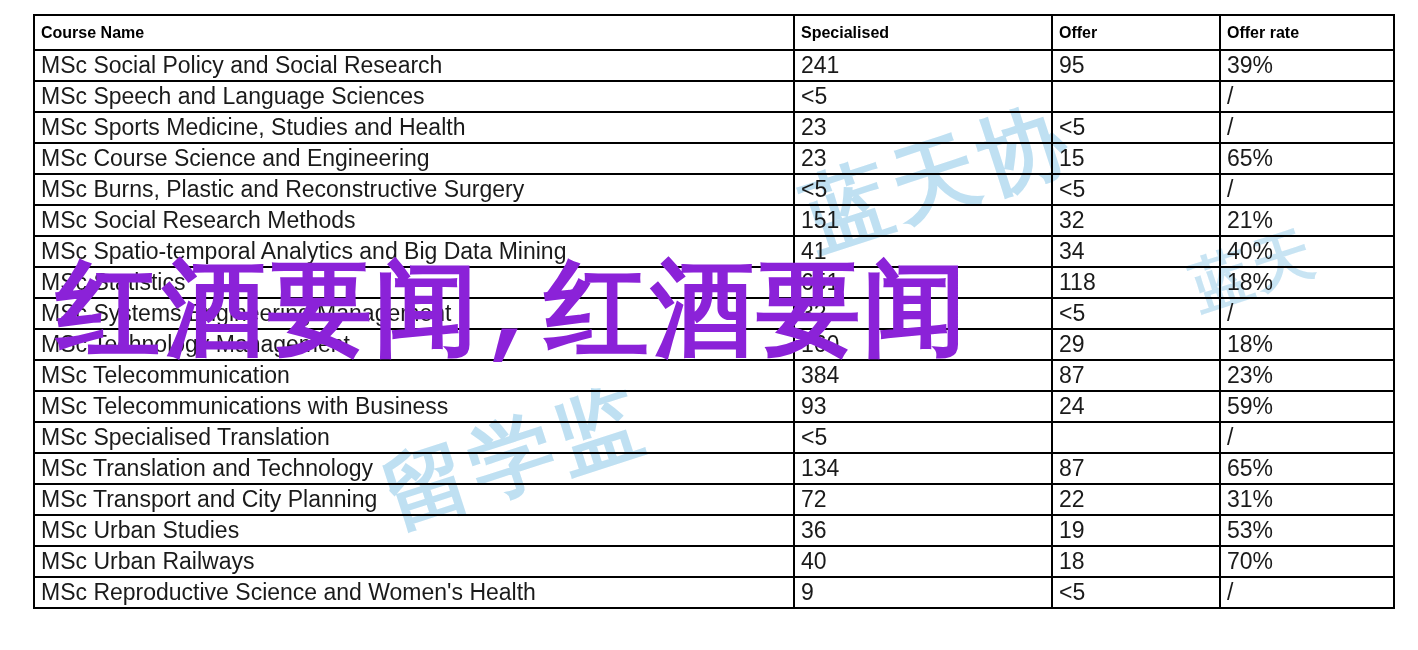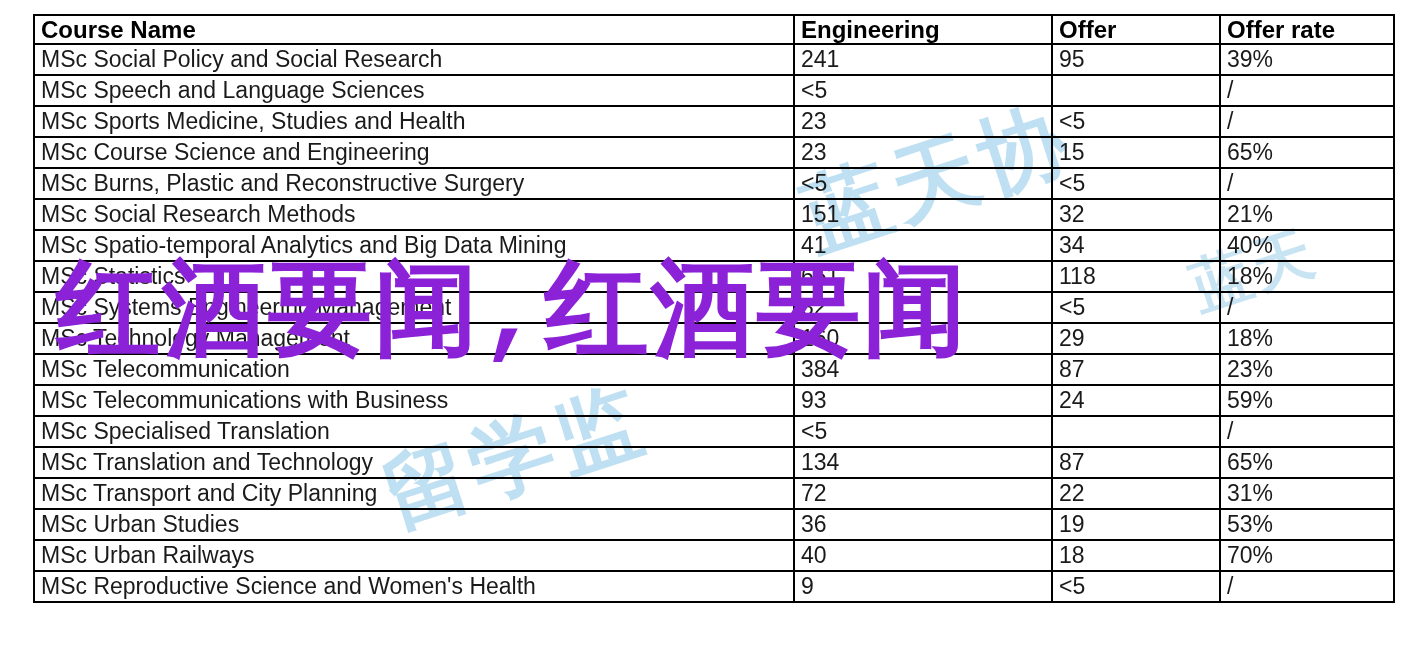--- a/index.html
+++ b/index.html
@@ -62,22 +62,22 @@
     line-height: 1;
     color: #1a1a1a;
     height: 31px;
     box-sizing: border-box;
     overflow: hidden;
     white-space: nowrap;
     background: transparent;
   }
   table.grid th {
     font-weight: 700;
-    height: 29px;
-    font-size: 24px;
+    height: 35px;
+    font-size: 16px;
     color: #000000;
     margin-top: 27px;
   }
   col.c-name { width: 760px; }
   col.c-app  { width: 258px; }
   col.c-off  { width: 168px; }
   col.c-rate { width: 174px; }
 
   
   #purple-overlay {
@@ -112,21 +112,21 @@
     <table class="grid">
       <colgroup>
         <col class="c-name">
           <col class="c-app">
           <col class="c-off">
           <col class="c-rate">
       </colgroup>
       <thead>
         <tr>
           <th>Course Name</th>
-          <th>Engineering</th>
+          <th>Specialised</th>
           <th>Offer</th>
           <th>Offer rate</th>
         </tr>
       </thead>
       <tbody id="tbody">
           <tr>
             <td>MSc Social Policy and Social Research</td>
             <td>241</td>
             <td>95</td>
             <td>39%</td>

